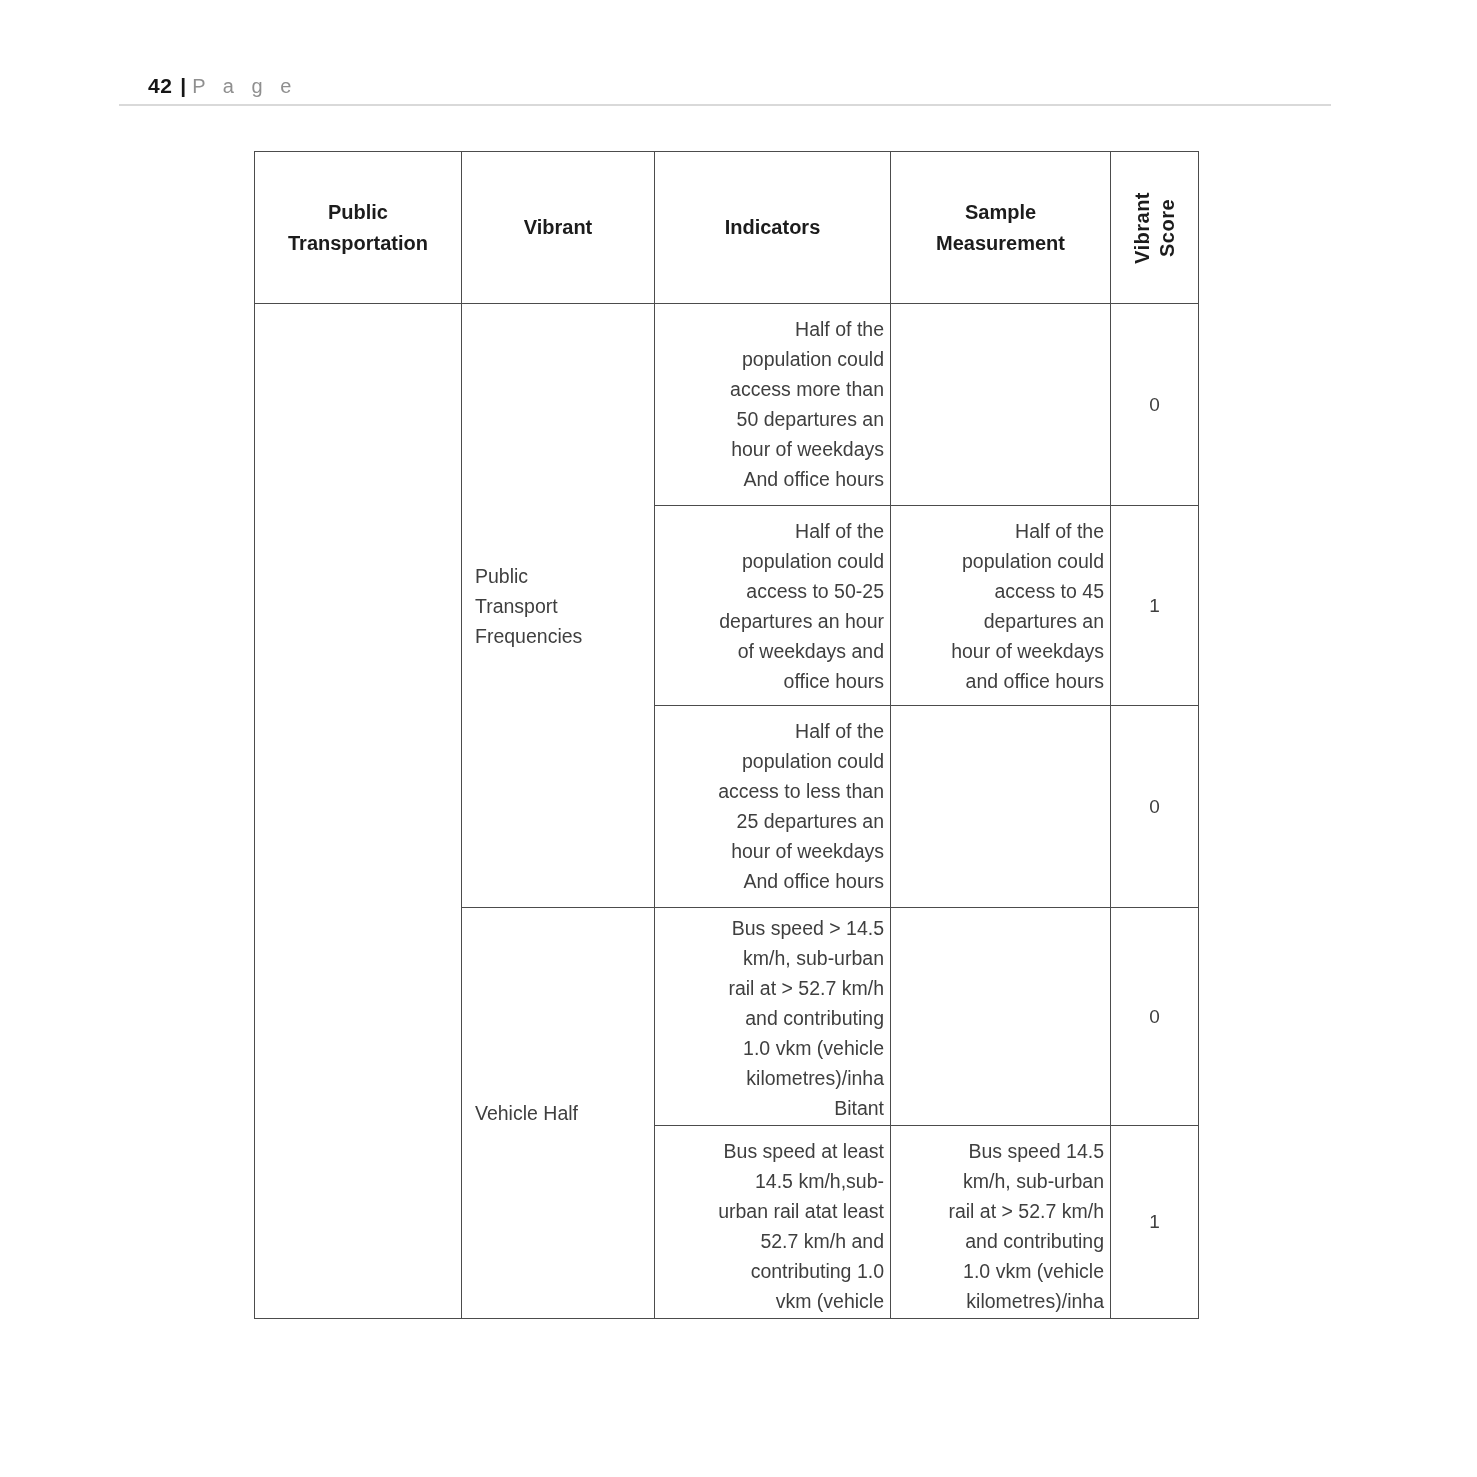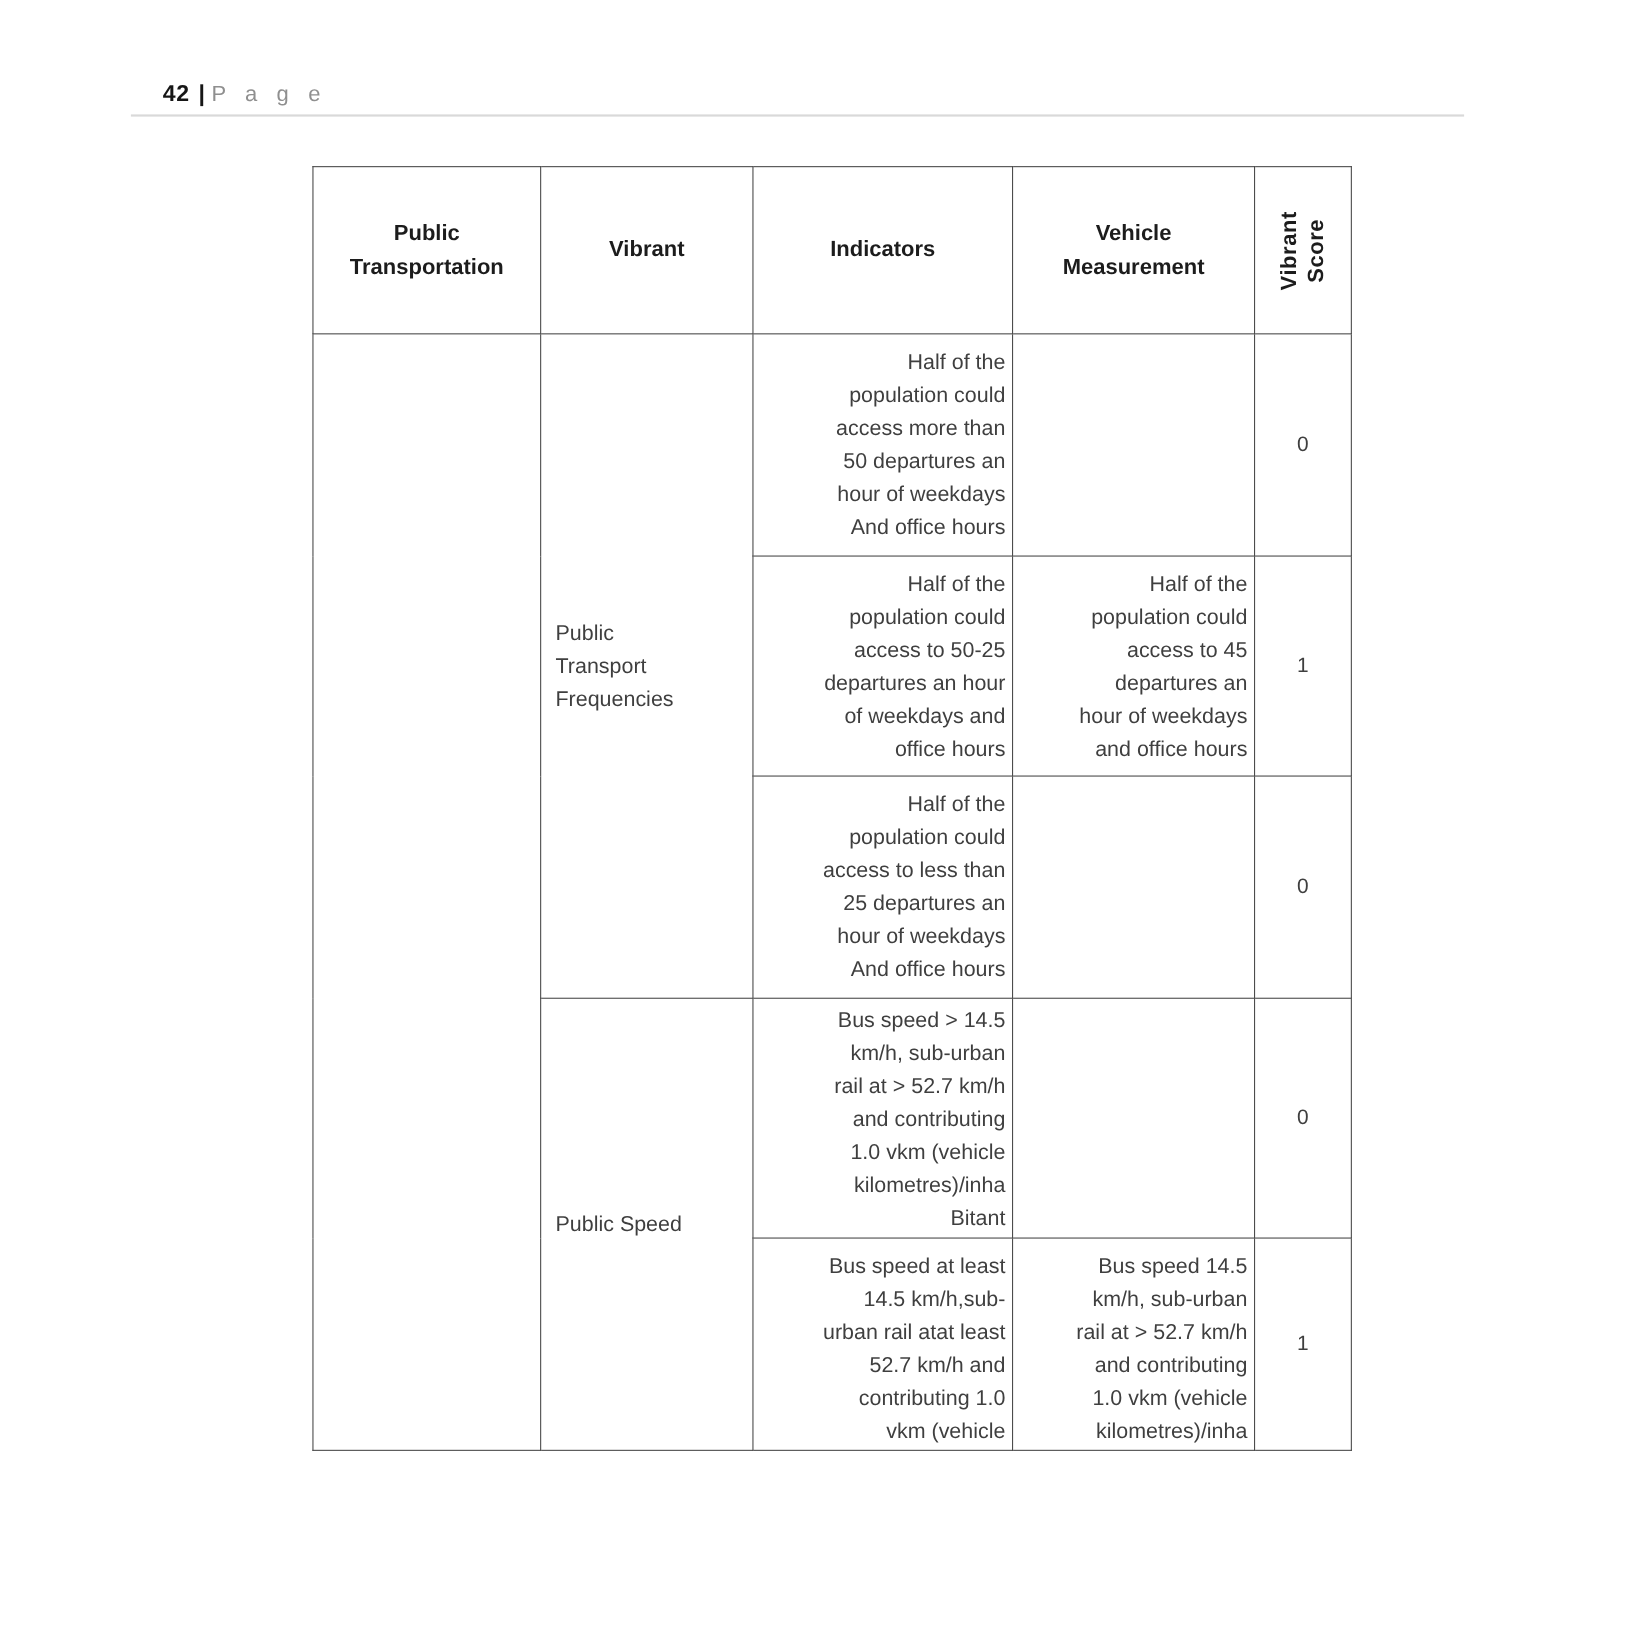--- a/index.html
+++ b/index.html
@@ -28,21 +28,21 @@
   .page-number { font-weight: bold; color: #161616; letter-spacing: 0.5px; }
   .page-sep { font-weight: bold; color: #161616; margin: 0 6px 0 8px; }
   .page-label { color: var(--page-label); letter-spacing: 6px; font-size: 20px; }
   .header-rule {
     position: absolute; left: 119px; top: 104px;
     width: 1212px; height: 2px; background: var(--rule);
   }
 
   
   table.criteria-table {
-    position: absolute; left: 284px; top: 151px;
+    position: absolute; left: 254px; top: 151px;
     width: 944px; border-collapse: collapse; table-layout: fixed;
   }
   .criteria-table th, .criteria-table td {
     border: 1.5px solid var(--border);
     font-size: 19.5px; line-height: 30px;
     color: var(--body-text);
     white-space: pre-line;
     overflow: hidden;
   }
   .criteria-table th {
@@ -100,21 +100,21 @@
       <col style="width:236px">
       <col style="width:220px">
       <col style="width:88px">
     </colgroup>
     <thead>
       <tr class="header-row">
         <th>Public
 Transportation</th>
         <th>Vibrant</th>
         <th>Indicators</th>
-        <th>Vehicle
+        <th>Sample
 Measurement</th>
         <th class="vscore-th">
           <div class="vscore-rotated">Vibrant
 Score</div>
         </th>
       </tr>
     </thead>
     <tbody>
       <tr class="row-1">
         <td class="group-cell" rowspan="5"></td>
@@ -149,21 +149,21 @@
         <td class="text-cell">Half of the
 population could
 access to less than
 25 departures an
 hour of weekdays
 And office hours</td>
         <td class="text-cell"></td>
         <td class="score-cell">0</td>
       </tr>
       <tr class="row-4">
-        <td class="criteria-cell" rowspan="2">Public Speed</td>
+        <td class="criteria-cell" rowspan="2">Vehicle Half</td>
         <td class="text-cell tight">Bus speed &gt; 14.5
 km/h, sub-urban
 rail at &gt; 52.7 km/h
 and contributing
 1.0 vkm (vehicle
 kilometres)/inha
 Bitant</td>
         <td class="text-cell tight"></td>
         <td class="score-cell">0</td>
       </tr>

